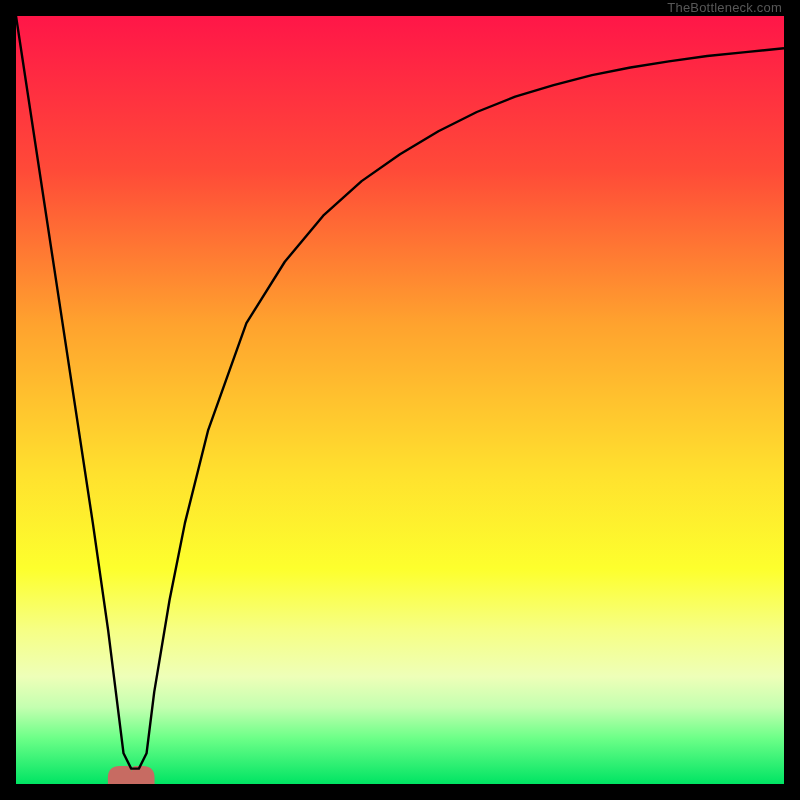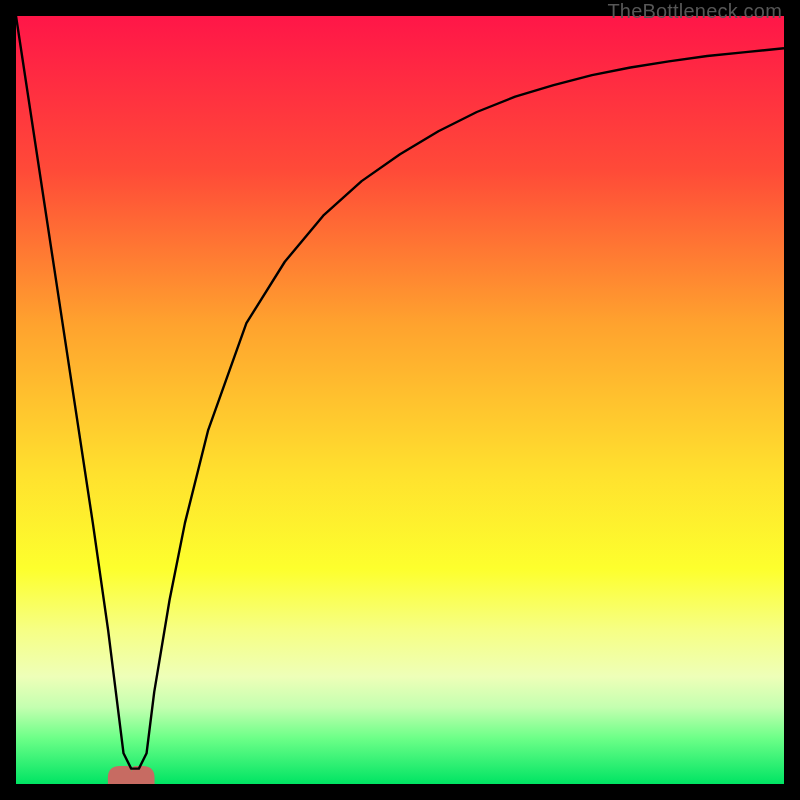--- a/index.html
+++ b/index.html
@@ -20,21 +20,21 @@
     position: absolute;
     left: 16px;
     top: 16px;
     width: 768px;
     height: 768px;
   }
   .watermark {
     position: absolute;
     top: 0px;
     right: 18px;
-    font-size: 20px;
+    font-size: 13px;
     color: #575757;
     font-family: Arial, sans-serif;
     letter-spacing: 0.2px;
     z-index: 10;
   }
   svg {
     display: block;
   }
 </style>
 </head>

